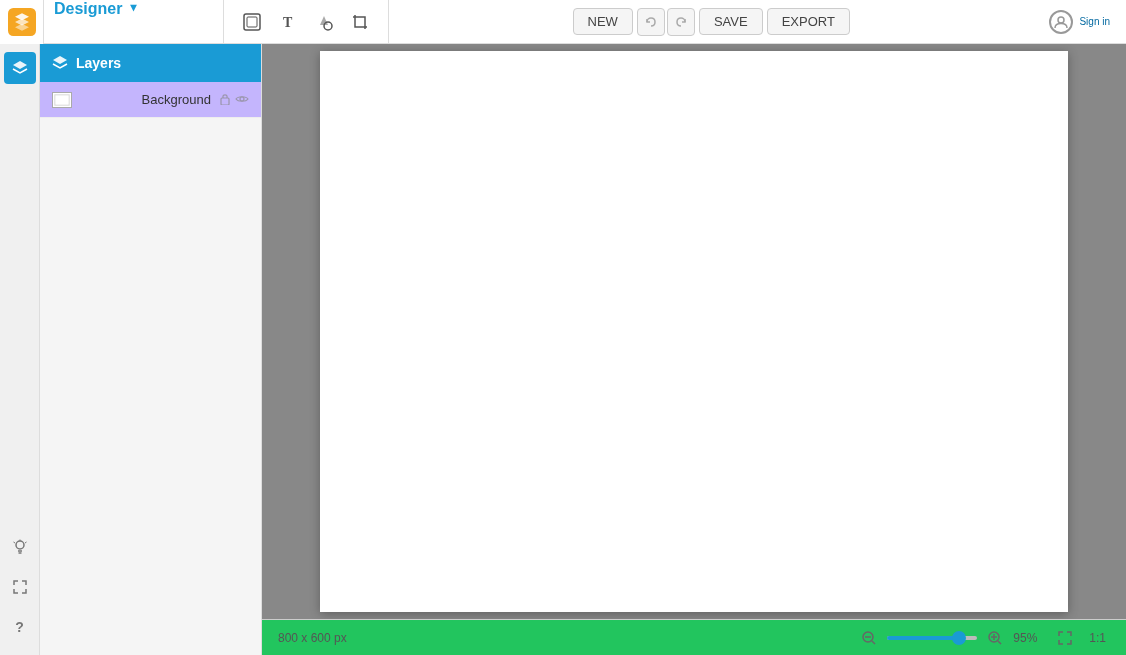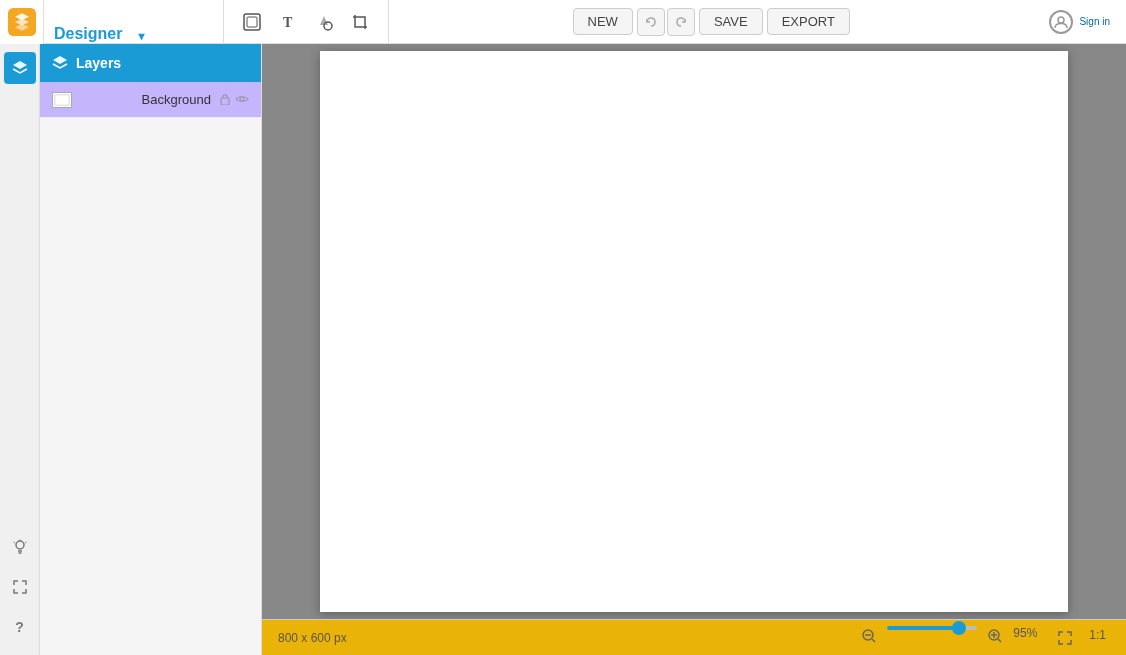--- a/index.html
+++ b/index.html
@@ -27,22 +27,22 @@
     .topbar-logo svg {
       width: 28px;
       height: 28px;
     }
     .topbar-title {
       padding: 0 8px 0 10px;
       font-size: 16px;
       font-weight: 600;
       color: #1a9bd5;
       display: flex;
-      align-items: flex-end;
-      gap: 16px;
+      align-items: flex-start;
+      gap: 8px;
       min-width: 180px;
       border-right: 1px solid #ddd;
       height: 100%;
     }
     .topbar-title .chevron { font-size: 12px; color: #1a9bd5; }
     .topbar-tools {
       display: flex;
       align-items: center;
       padding: 0 12px;
       gap: 4px;
@@ -238,36 +238,36 @@
     .canvas {
       background: #fff;
       box-shadow: 0 2px 10px rgba(0,0,0,0.3);
       width: 748px;
       height: 561px;
     }
 
     
     .bottombar {
       height: 36px;
-      background: #eab308;
+      background: #22c55e;
       border-top: 1px solid #ccc;
       display: flex;
       align-items: center;
       padding: 0 16px;
       gap: 0;
       flex-shrink: 0;
     }
     .canvas-size {
       font-size: 12px;
       color: #555;
       margin-right: auto;
     }
     .zoom-controls {
       display: flex;
-      align-items: flex-start;
+      align-items: center;
       gap: 8px;
     }
     .zoom-btn {
       width: 20px;
       height: 20px;
       border: none;
       background: transparent;
       cursor: pointer;
       display: flex;
       align-items: center;

